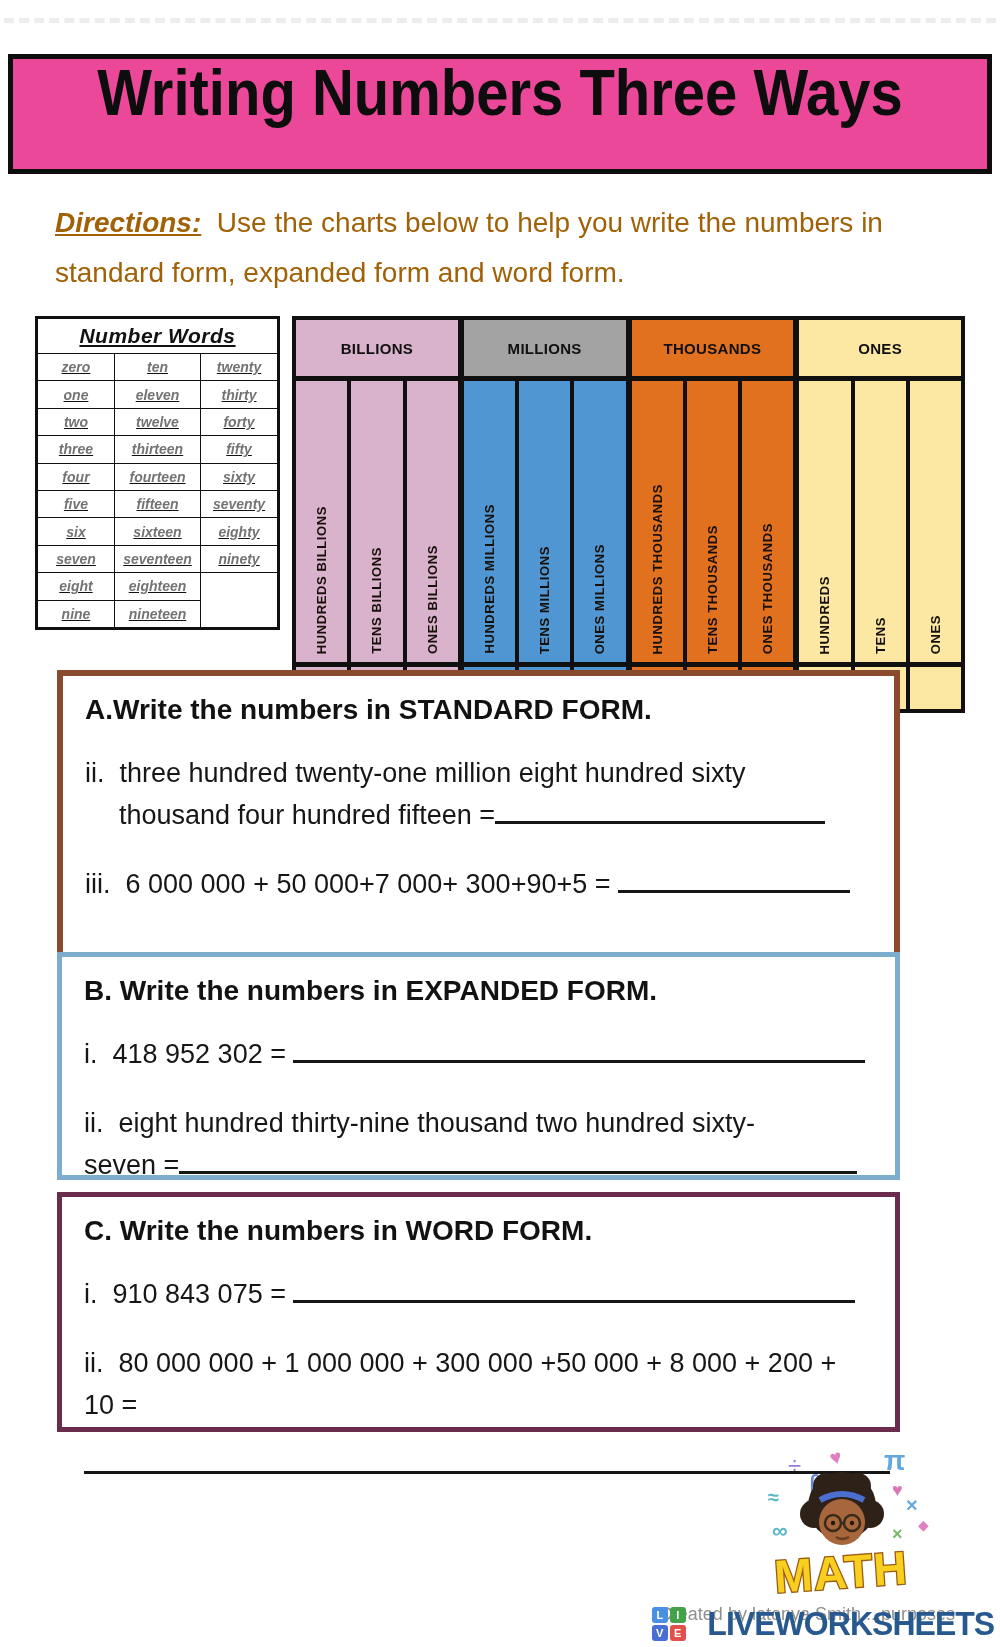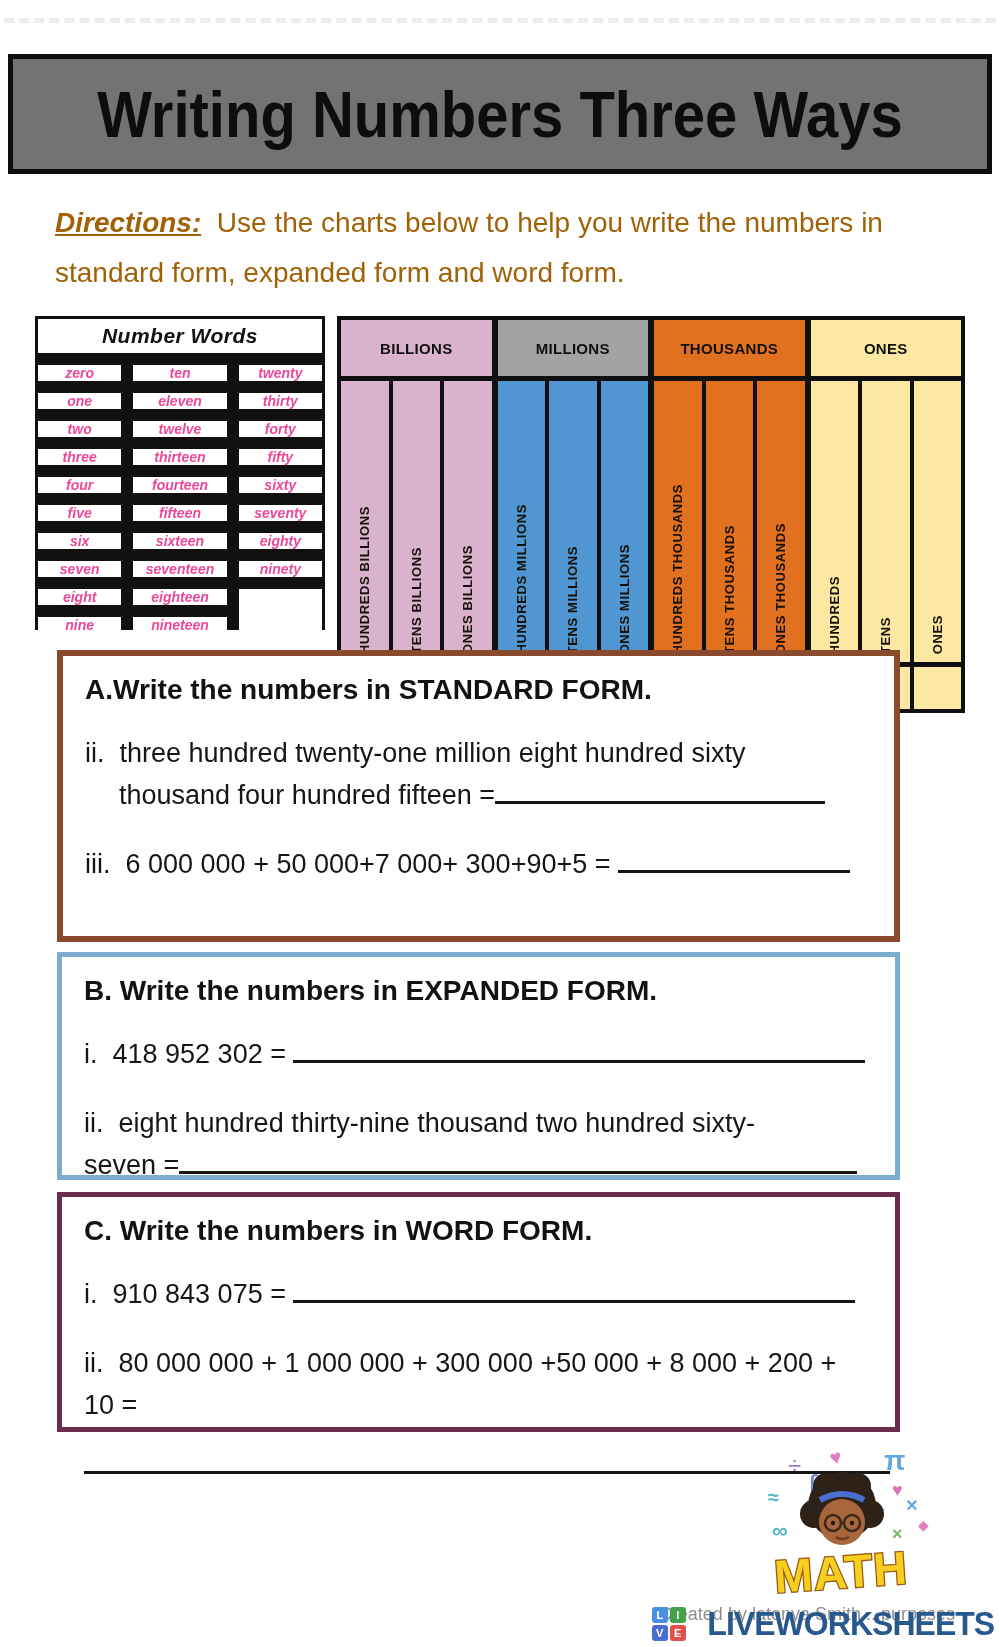--- a/index.html
+++ b/index.html
@@ -7,51 +7,51 @@
   body {
     width:1000px; height:1647px; position:relative; overflow:hidden;
     font-family:"Liberation Sans", sans-serif; color:#111;
   }
   
   .top-dashes { position:absolute; top:18px; left:4px; right:4px; border-top:5px dashed #ededed; }
 
   
   .banner {
     position:absolute; top:54px; left:8px; right:8px; height:120px;
-    background:#737373; border:5px solid #0d0d0d;
-    display:flex; align-items:center; justify-content:center;
+    background:#ec4899; border:5px solid #0d0d0d;
+    display:flex; align-items:flex-start; justify-content:center;
   }
   .banner h1 {
     font-size:58px; font-weight:bold; letter-spacing:0px; color:#0d0d0d;
     transform:scaleY(1.12); white-space:nowrap;
   }
 
   
   .directions {
     position:absolute; top:198px; left:55px; width:845px;
     font-size:28px; line-height:1.78; color:#a16207;
   }
   .directions .dir-label { font-weight:bold; font-style:italic; text-decoration:underline; }
 
   
   .charts-row { position:absolute; top:316px; left:35px; right:35px; display:flex; gap:12px; }
 
   
   .nw-table {
-    width:290px; height:314px; background:#101010; border:3px solid #101010;
+    width:245px; height:314px; background:#101010; border:3px solid #101010;
     display:grid; grid-template-columns:1fr 1.12fr 1fr;
-    grid-template-rows:34px repeat(10, 1fr); gap:12px;
+    grid-template-rows:34px repeat(10, 1fr); gap:1px;text-decoration:underline;
   }
   .nw-header {
     grid-column:1 / span 3; background:#fff; display:flex; align-items:center; justify-content:center;
     font-weight:bold; font-style:italic; font-size:21px; letter-spacing:0.5px;
   }
   .nw-cell {
     background:#fff; display:flex; align-items:center; justify-content:center;
-    font-style:italic; font-weight:bold; font-size:14px; color:#ec4899;
+    font-style:italic; font-weight:bold; font-size:14px; color:#737373;
   }
   .nw-cell.empty-merged { grid-row:span 2; }
 
   
   .pv-chart {
     flex:1; height:397px; background:#101010; border:4px solid #101010;
     display:flex; gap:6px;
   }
   .pv-group { flex:1; display:grid; grid-template-rows:56px 1fr 42px; gap:5px; }
   .pv-group-header {
@@ -216,21 +216,21 @@
         </div>
         <div class="pv-footer">
           <div style="background: rgb(252, 232, 162);"></div>
           <div style="background: rgb(252, 232, 162);"></div>
           <div style="background: rgb(252, 232, 162);"></div>
         </div>
       </div>
     </div>
 </div>
 
-<div class="section-box section-a" id="section-0" style="border-color: rgb(138, 74, 46);">
+<div class="section-box section-a" id="section-0" style="border-color: rgb(138, 74, 46); margin-top: 20px;">
   <div class="section-heading">A.Write the numbers in STANDARD FORM.</div>
     <div class="question"><span>ii.</span>&nbsp; <span>three hundred twenty-one million eight hundred sixty</span><br><span class="q-indent" style="margin-left: 34px;">thousand four hundred fifteen = </span><span class="answer-blank" style="width: 330px;"></span></div>
     <div class="question"><span>iii.</span>&nbsp; <span>6 000 000 + 50 000+7 000+ 300+90+5 = </span><span class="answer-blank" style="width: 232px;"></span></div>
   </div>
 
 <div class="section-box section-b" id="section-1" style="border-color: rgb(124, 172, 206);">
   <div class="section-heading">B.  Write the numbers in EXPANDED FORM.</div>
 <div class="question"><span>i.</span>&nbsp; <span>418 952 302 = </span><span class="answer-blank" style="width: 572px;"></span></div>
     <div class="question"><span>ii.</span>&nbsp; <span>eight hundred thirty-nine thousand two hundred sixty-</span><br><span class="q-indent" style="margin-left: 0px;">seven = </span><span class="answer-blank" style="width: 678px;"></span></div>
   </div>

